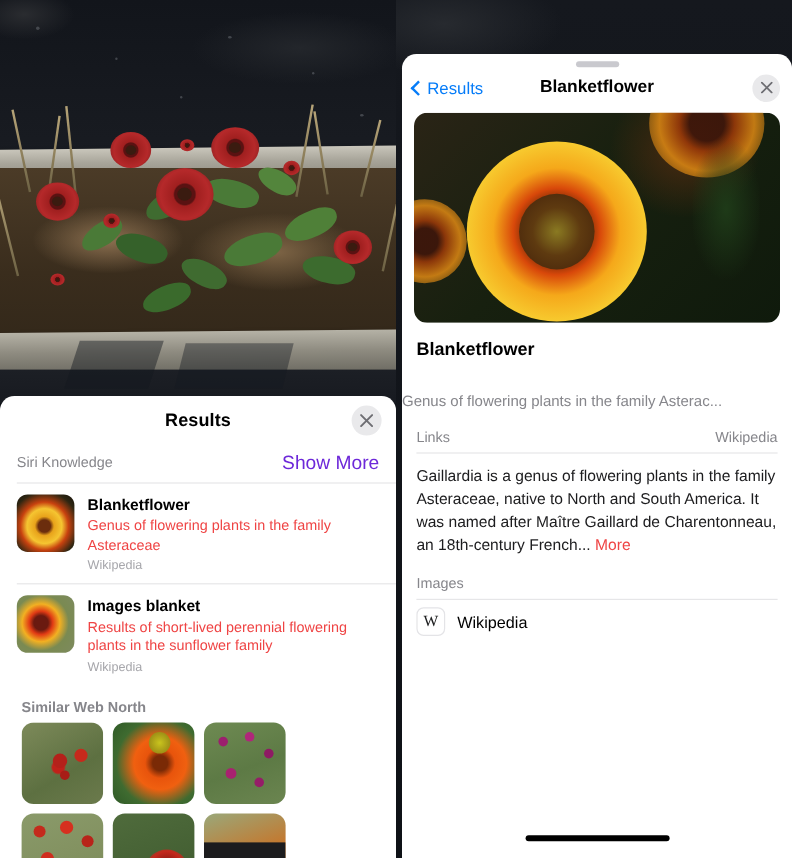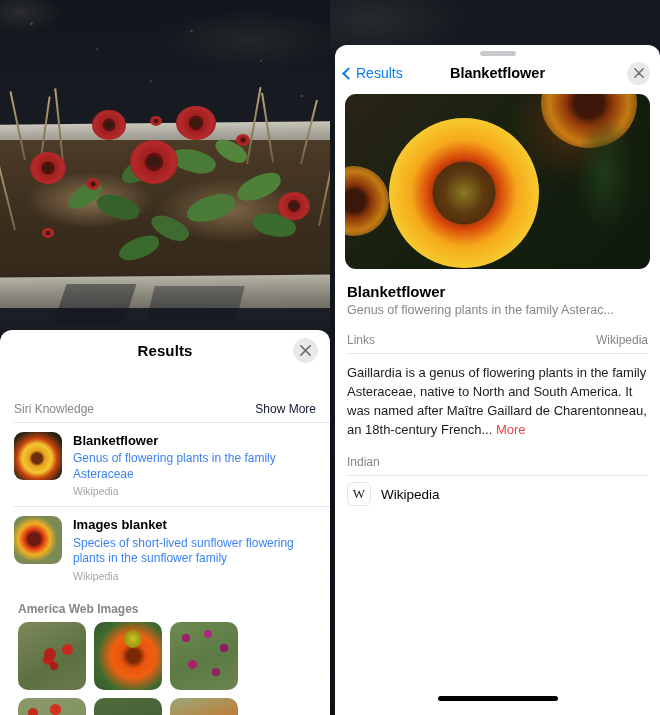--- a/index.html
+++ b/index.html
@@ -59,34 +59,33 @@
   .close-btn {
     position: absolute; right: 12px; top: 8px; width: 25px; height: 25px; border-radius: 50%;
     background: #e9e9eb; display: flex; align-items: center; justify-content: center;
     border: none; cursor: pointer;
   }
   .close-btn svg { width: 11px; height: 11px; }
 
   .section-head {
     display: flex; align-items: flex-start; justify-content: space-between;
     padding: 8px 14px 6px 14px;
-    margin-top: 24px;
   }
   .section-head .label { font-size: 12px; color: #86868b; }
-  .section-head .action { font-size: 12px; color: #0f172a; cursor: pointer; }
+  .section-head .action { font-size: 16px; color: #6d28d9; cursor: pointer; }
 
   .divider { height: 1px; background: #e6e6e8; margin-left: 14px; }
 
   .result-row { display: flex; gap: 11px; padding: 9px 14px 9px 14px; align-items: flex-start; cursor: pointer; }
   .thumb { flex: 0 0 auto; width: 48px; height: 48px; border-radius: 9px; overflow: hidden; position: relative; }
   .thumb-a { background: radial-gradient(circle at 48% 55%, #6b2d0d 0%, #6b2d0d 14%, #e8a31b 22%, #f5c531 40%, #c8420f 55%, #2e2612 78%, #14100a 100%); }
   .thumb-b { background: radial-gradient(circle at 42% 48%, #6a1a10 0%, #6a1a10 16%, #e03a14 26%, #f2b022 42%, #7a8a52 62%, #7d8a5f 100%); }
   .row-text { min-width: 0; padding-top: 1px; }
   .row-title { font-size: 13px; font-weight: bold; color: #000; line-height: 1.25; }
-  .row-sub { font-size: 12px; color: #3b82f6; line-height: 1.3; margin-top: 2px; }
+  .row-sub { font-size: 12px; color: #ef4444; line-height: 1.3; margin-top: 2px; }
   .row-src { font-size: 10.5px; color: #a6a6ab; margin-top: 3px; }
 
   .web-head { font-size: 12px; color: #86868b; padding: 11px 14px 6px 18px; font-weight: bold; }
   .img-grid { display: flex; flex-wrap: wrap; gap: 8px; padding: 0 18px; }
   .img-cell { width: 68px; height: 68px; border-radius: 10px; overflow: hidden; cursor: pointer; position: relative; }
   .g1 { background: radial-gradient(circle at 45% 55%, #c0211a 0%, #c0211a 9%, rgba(192,33,26,0) 12%), linear-gradient(150deg,#7d8a5a,#5d7041 60%,#6b7a4c); }
   .g2 { background: radial-gradient(circle at 58% 50%, #7a2a06 0%, #7a2a06 12%, #e8540c 24%, #f06010 42%, #3f6b30 70%, #2f5a27 100%); }
   .g3 { background: linear-gradient(160deg,#6e8a52,#5d7a45 55%,#6b8550); }
   .g4 { background: linear-gradient(160deg,#8a9a6a,#7c8a58); }
   .g5 { background: linear-gradient(160deg,#4f6b3c,#3e5a2e); }
@@ -117,21 +116,21 @@
     background: radial-gradient(ellipse 90px 80px at 74% 18%, #4a2a10 0%, rgba(20,14,8,0) 70%),
                 linear-gradient(135deg,#2a2416 0%, #17200f 45%, #0f1a0c 100%); }
   .bigflower { position: absolute; left: 44px; top: 24px; width: 150px; height: 150px; border-radius: 50%;
     background: radial-gradient(circle, #4a1a08 0%, #4a1a08 18%, #7a2c06 24%, #d8480a 34%, #f5a81a 50%, #f7c92e 70%, #e8a018 84%, rgba(200,120,20,0) 100%); }
   .bigcore { position: absolute; left: 50%; top: 50%; width: 42%; height: 42%; transform: translate(-50%,-50%); border-radius: 50%;
     background: radial-gradient(circle, #8a7a22 0%, #5e3a10 45%, #43210a 100%); }
   .sideflower { position: absolute; border-radius: 50%;
     background: radial-gradient(circle, #40150a 0%, #40150a 22%, #9e3a08 35%, #e08a14 60%, rgba(150,80,20,0) 100%); opacity: .85; }
 
   .dtitle { font-size: 15px; font-weight: bold; color: #000; padding: 14px 12px 0 12px; }
-  .dsub { font-size: 12.5px; color: #86868b; padding: 3px 12px 0 12px; white-space: nowrap; overflow: hidden; }
+  .dsub { font-size: 12.5px; color: #86868b; padding: 3px 12px 0 0; white-space: nowrap; overflow: hidden; margin-top: 24px; }
 
   .drow-head { display: flex; align-items: baseline; justify-content: space-between; padding: 16px 12px 6px 12px; }
   .drow-head .label { font-size: 12px; color: #86868b; }
   .drow-head .src { font-size: 12px; color: #86868b; }
   .ddivider { height: 1px; background: #e6e6e8; margin: 0 12px; }
   .dbody { font-size: 13px; color: #1c1c1e; line-height: 1.45; padding: 10px 12px 0 12px; }
   .more-link { color: #ef4444; cursor: pointer; }
 
   .links-head { font-size: 12px; color: #86868b; padding: 16px 12px 6px 12px; }
   .link-row { display: flex; align-items: center; gap: 10px; padding: 6px 12px; cursor: pointer; }
@@ -219,26 +218,26 @@
           <div class="row-sub">Genus of flowering plants in the family Asteraceae</div>
           <div class="row-src">Wikipedia</div>
         </div>
       </div>
       <div class="divider"></div>
 
       <div class="result-row">
         <div class="thumb thumb-b"></div>
         <div class="row-text">
           <div class="row-title">Images blanket</div>
-          <div class="row-sub">Species of short-lived sunflower flowering plants in the sunflower family</div>
+          <div class="row-sub">Results of short-lived perennial flowering plants in the sunflower family</div>
           <div class="row-src">Wikipedia</div>
         </div>
       </div>
 
-      <div class="web-head">America Web Images</div>
+      <div class="web-head">Similar Web North</div>
       <div class="img-grid">
         <div class="img-cell g1">
           <div class="dot" style="left:26px;top:26px;width:12px;height:12px;background:#b4211a;"></div>
           <div class="dot" style="left:44px;top:22px;width:11px;height:11px;background:#c62a1c;"></div>
           <div class="dot" style="left:32px;top:40px;width:8px;height:8px;background:#a81d17;"></div>
         </div>
         <div class="img-cell g2">
           <div class="dot" style="left:30px;top:8px;width:18px;height:18px;background:radial-gradient(circle,#c9c41e,#8c7a12);"></div>
         </div>
         <div class="img-cell g3">
@@ -301,21 +300,21 @@
       <div class="drow-head">
         <span class="label">Links</span>
         <span class="src">Wikipedia</span>
       </div>
       <div class="ddivider"></div>
       <div class="dbody">
         <span>Gaillardia is a genus of flowering plants in the family Asteraceae, native to North and South America. It was named after Maître Gaillard de Charentonneau, an 18th-century French...</span>
         <span class="more-link">More</span>
       </div>
 
-      <div class="links-head">Indian</div>
+      <div class="links-head">Images</div>
       <div class="ddivider"></div>
       <div class="link-row">
         <span class="link-icon">W</span>
         <span class="link-label">Wikipedia</span>
       </div>
 
       <div class="home-indicator"></div>
     </div>
   </div>
 </div>

